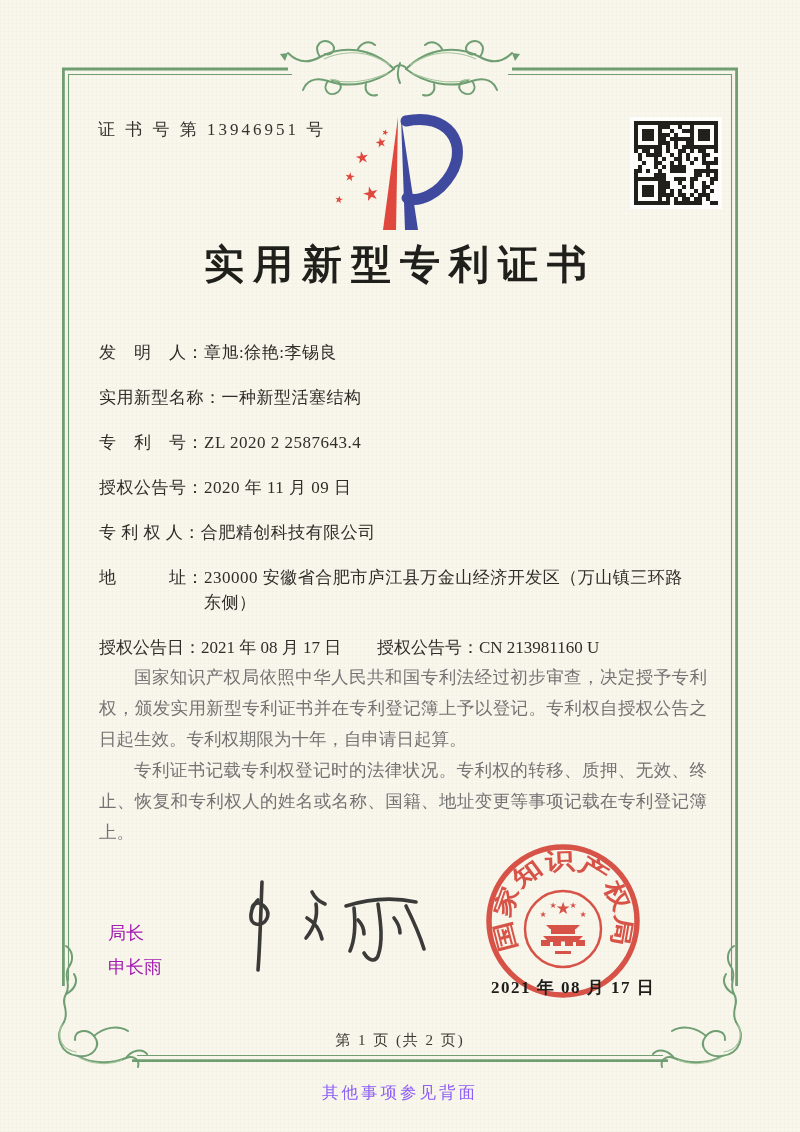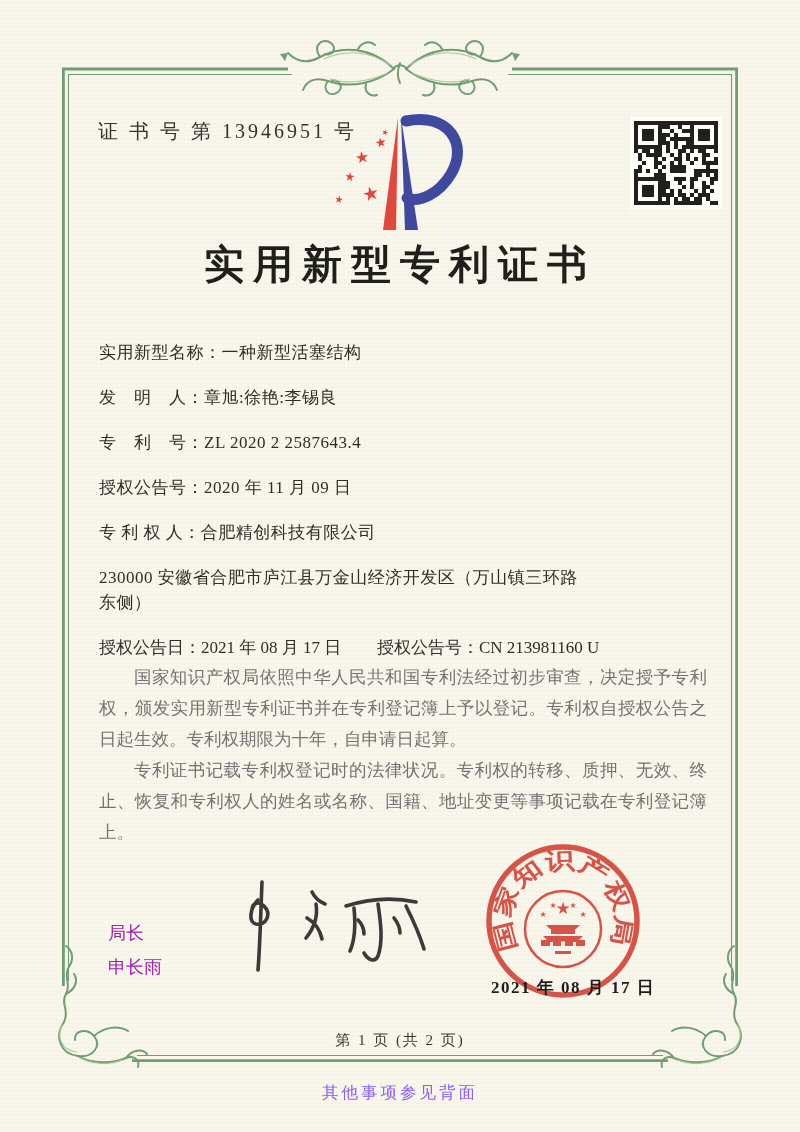--- a/index.html
+++ b/index.html
@@ -10,21 +10,21 @@
     color:#2c2c28;
   }
   #paper-texture{
     position:absolute;inset:0;pointer-events:none;z-index:0;
     background:
       repeating-linear-gradient(0deg, rgba(150,165,120,.035) 0 1px, transparent 1px 4px),
       repeating-linear-gradient(90deg, rgba(150,165,120,.028) 0 1px, transparent 1px 4px);
   }
   .abs{position:absolute;}
   #frame-svg{position:absolute;left:0;top:0;z-index:1;}
-  #cert-no{left:98px;top:118px;font-size:20px;letter-spacing:3px;color:#33332e;z-index:3;}
+  #cert-no{left:98px;top:118px;font-size:17px;letter-spacing:3px;color:#33332e;z-index:3;}
   #logo{left:326px;top:110px;z-index:3;}
   #qr{left:630px;top:117px;z-index:3;background:#fdfdfb;}
   #title{left:0;top:237px;width:800px;text-align:center;font-size:40px;font-weight:bold;
          letter-spacing:9px;color:#1f1f1c;z-index:3;font-family:Liberation Mono, monospace;}
   #fields{left:99px;top:340px;width:606px;font-size:17px;line-height:25px;z-index:3;color:#2e2e29;}
   .row{display:flex;margin-bottom:20px;}
   .row .lbl{white-space:pre;flex:none;letter-spacing:.5px;}
   .row .val{flex:1;letter-spacing:.5px;max-width:482px;}
   #grant-row{display:flex;margin-bottom:0;}
   #grant-left{flex:none;width:278px;white-space:pre;}
@@ -377,40 +377,41 @@
     <rect x="64" y="84" width="4" height="4" fill="#22201a"></rect>
     <rect x="68" y="84" width="4" height="4" fill="#22201a"></rect>
     <rect x="80" y="84" width="4" height="4" fill="#22201a"></rect>
     <rect x="84" y="84" width="4" height="4" fill="#22201a"></rect>
   </svg>
 
 <div class="abs" id="title">实用新型专利证书</div>
 
 <div class="abs" id="fields">
   <div class="row">
+    <span class="lbl">发　明　人：</span>
+    <span class="val">章旭:徐艳:李锡良</span>
+  </div>
+  <div class="row">
     <span class="lbl">实用新型名称：</span>
     <span class="val">一种新型活塞结构</span>
   </div>
   <div class="row">
-    <span class="lbl">发　明　人：</span>
-    <span class="val">章旭:徐艳:李锡良</span>
-  </div>
-  <div class="row">
     <span class="lbl">专　利　号：</span>
     <span class="val">ZL 2020 2 2587643.4</span>
   </div>
   <div class="row">
     <span class="lbl">授权公告号：</span>
     <span class="val">2020 年 11 月 09 日</span>
   </div>
   <div class="row">
     <span class="lbl">专 利 权 人：</span>
     <span class="val">合肥精创科技有限公司</span>
   </div>
   <div class="row">
+    <span class="lbl">地　　　址：</span>
     <span class="val">230000 安徽省合肥市庐江县万金山经济开发区（万山镇三环路东侧）</span>
   </div>
   <div class="row" id="grant-row">
     <span id="grant-left"><span>授权公告日：</span><span>2021 年 08 月 17 日</span></span>
     <span id="grant-right"><span>授权公告号：</span><span>CN 213981160 U</span></span>
   </div>
 </div>
 
 <div class="abs" id="paragraphs">
   <p>国家知识产权局依照中华人民共和国专利法经过初步审查，决定授予专利权，颁发实用新型专利证书并在专利登记簿上予以登记。专利权自授权公告之日起生效。专利权期限为十年，自申请日起算。</p>

